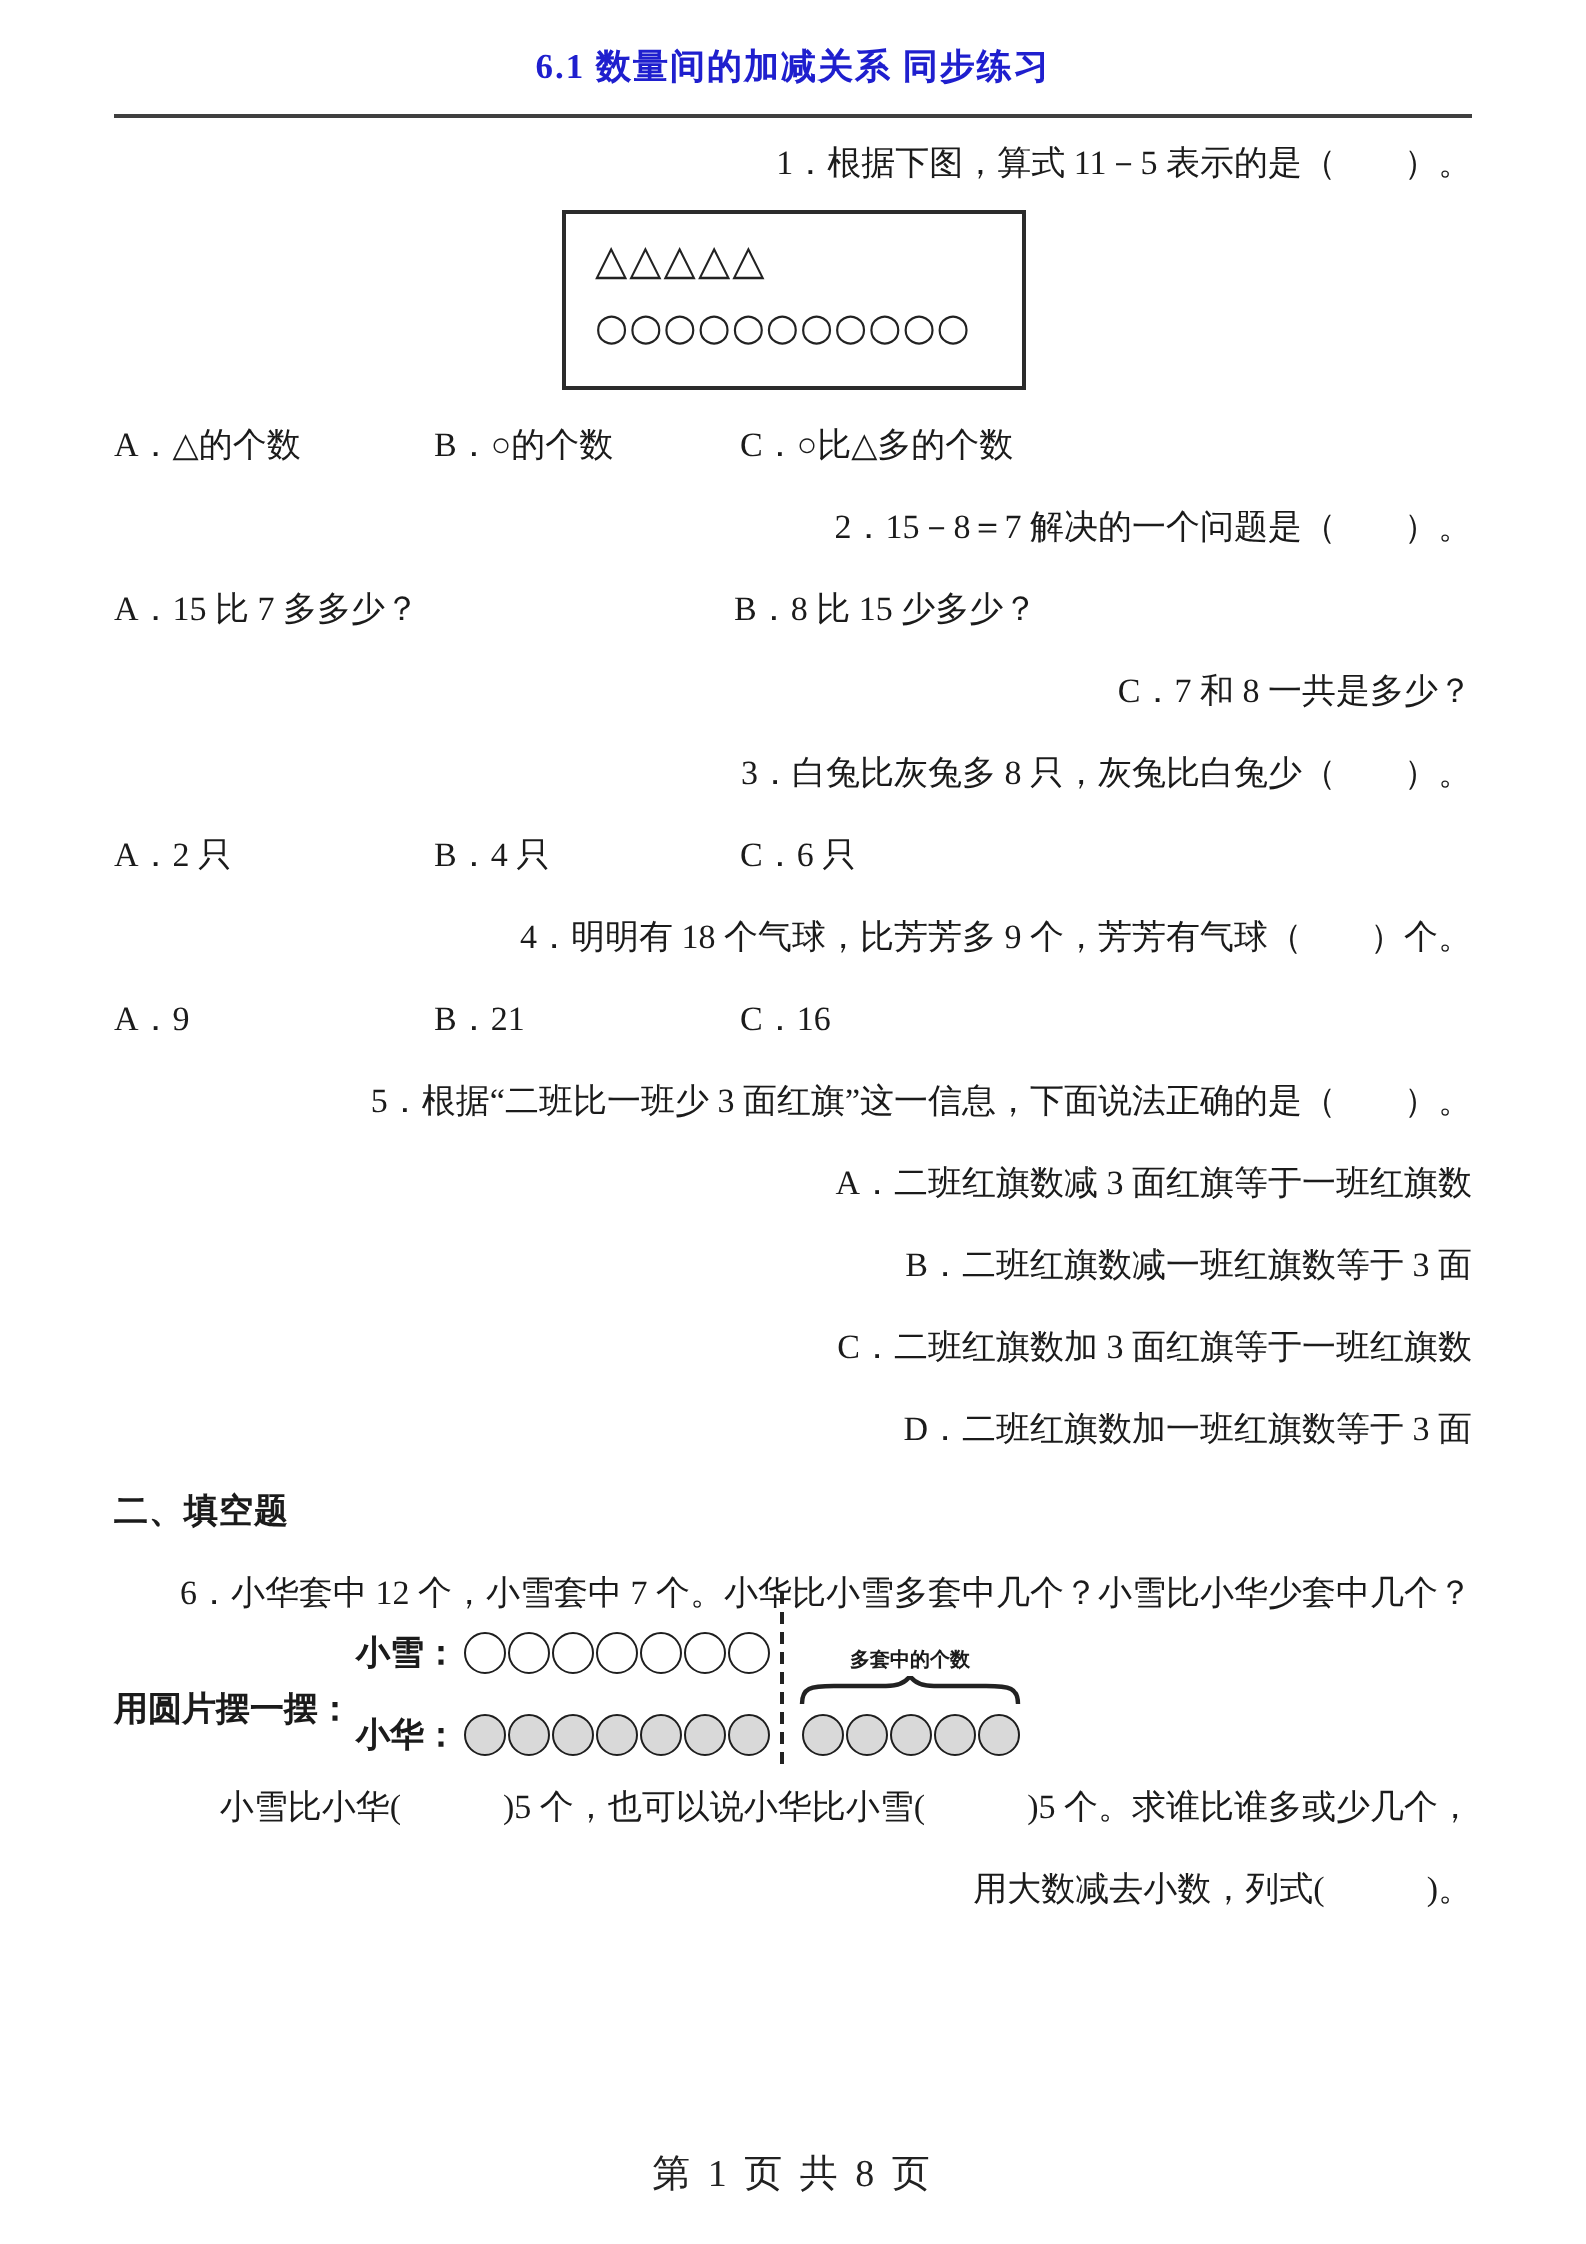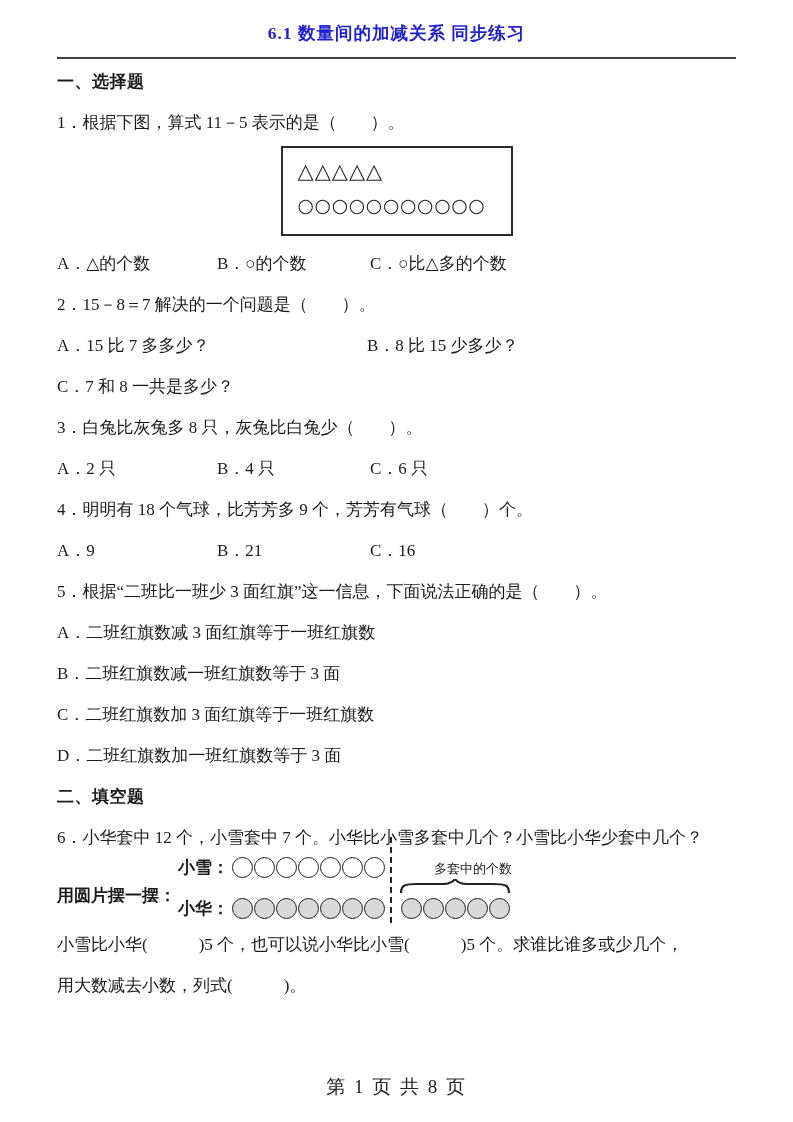--- a/index.html
+++ b/index.html
@@ -21,21 +21,21 @@
     font-weight: 700;
     font-size: 17.5px;
     line-height: 26px;
     margin-top: 4px;
     letter-spacing: 1px;
   }
   .rule {
     border-top: 2px solid #3f3f3f;
     margin: 11px 0 2px 0;
   }
-  .line { margin: 0; line-height: 41px; }
+  .line { margin: 0; line-height: 41px; text-align: right; }
   .sec { font-weight: 700; line-height: 41px; letter-spacing: 0.5px; }
   .opts3, .opts2 { display: flex; line-height: 41px; }
   .opts3 .c1 { width: 160px; }
   .opts3 .c2 { width: 153px; }
   .opts2 .c1 { width: 310px; }
 
   .figbox {
     width: 232px;
     height: 90px;
     box-sizing: border-box;
@@ -67,22 +67,22 @@
   .circle.white { background: #ffffff; }
   .circle.gray  { background: #d9d9d9; }
   .addon { position: relative; display: inline-flex; align-items: center; padding-left: 11px; margin-left: 5px; }
   .dashline {
     position: absolute; left: 0; bottom: -4px;
     height: 86px; width: 0;
     border-left: 2.5px dashed #222;
   }
   .brace-label {
     position: absolute; left: 8px; bottom: 41px;
-    width: 114px; text-align: right;
-    font-weight: 400; font-size: 13px; white-space: nowrap;
+    width: 114px; text-align: center;
+    font-weight: 700; font-size: 10px; white-space: nowrap;
   }
   .brace { position: absolute; left: 9px; bottom: 26px; width: 112px; height: 14px; }
 
   .footer {
     position: absolute;
     left: 0; right: 0;
     bottom: 22px;
     text-align: center;
     font-size: 19px;
     letter-spacing: 2px;
@@ -90,21 +90,20 @@
   }
 </style>
 </head>
 <body>
 
 <div class="page">
 
   <div class="title">6.1 数量间的加减关系 同步练习</div>
   <div class="rule"></div>
 
-  <div class="sec">一、选择题</div>
 
   <p class="line">1．根据下图，算式 11－5 表示的是（　　）。</p>
 
   <div class="figbox">
     <div class="tri">△△△△△</div>
     <div class="cir">○○○○○○○○○○○</div>
   </div>
 
   <div class="opts3">
     <span class="c1">A．△的个数</span>

